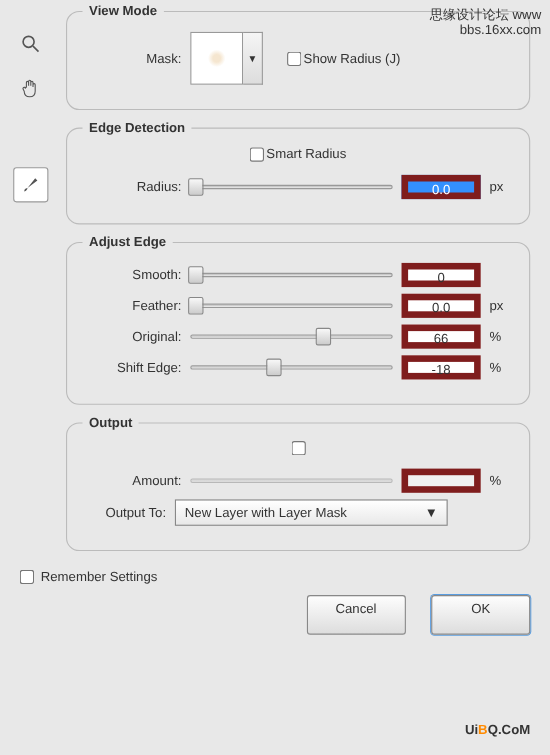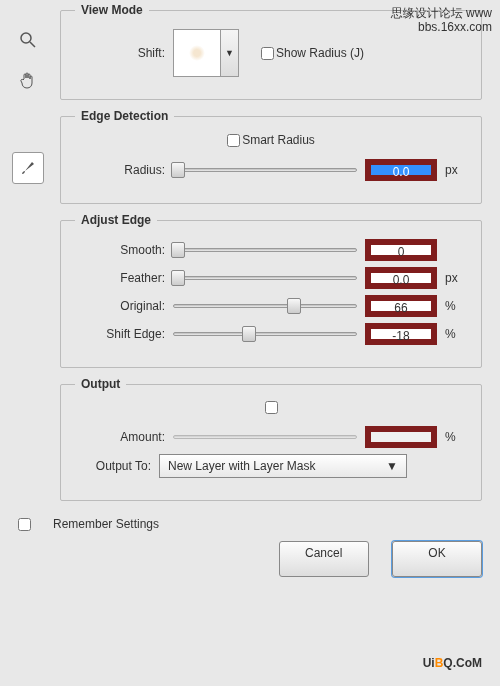--- a/index.html
+++ b/index.html
@@ -4,42 +4,42 @@
 <style>
 *{box-sizing:border-box;margin:0;padding:0;font-family:Tahoma,Arial,sans-serif;font-size:12px;color:#333}
 body{background:#e8e8e8;width:500px;height:686px;position:relative;overflow:hidden}
 .watermark{position:absolute;top:6px;right:8px;font-size:11px;color:#999;z-index:10}
 .watermark span{display:block;text-align:right;line-height:14px}
 .toolbar{position:absolute;left:12px;top:24px;width:40px}
 .tool-btn{width:32px;height:32px;margin-bottom:8px;display:flex;align-items:center;justify-content:center;border-radius:3px}
 .tool-btn.selected{background:#fff;border:1px solid #999}
 .tool-icon{width:20px;height:20px;display:flex;align-items:center;justify-content:center}
 .content{margin-left:60px;padding:10px 18px 0 0}
-.fieldset{border:1px solid #bbb;border-radius:2px;padding:12px 14px 16px;margin-bottom:16px;position:relative}
+.fieldset{border:1px solid #bbb;border-radius:12px;padding:12px 14px 16px;margin-bottom:16px;position:relative}
 .legend{position:absolute;top:-8px;left:14px;background:#e8e8e8;padding:0 6px;font-weight:bold}
 .row{display:flex;align-items:center;margin:6px 0;gap:8px}
 .label{width:90px;text-align:right;flex-shrink:0}
 .label-wide{width:76px;text-align:right;flex-shrink:0}
 .checkbox-row{display:flex;align-items:center;gap:2px;margin:4px 0}
 input[type=checkbox]{width:13px;height:13px}
 .swatch-drop{display:flex;align-items:center}
 .swatch{width:48px;height:48px;background:#fff;border:1px solid #999;display:flex;align-items:center;justify-content:center}
 .swatch-inner{width:16px;height:16px;border-radius:50%;background:radial-gradient(circle,#f5e6d0 30%,transparent 70%)}
 .drop-btn{width:18px;height:48px;border:1px solid #999;border-left:none;background:linear-gradient(#f5f5f5,#ddd);display:flex;align-items:center;justify-content:center;font-size:9px}
 .view-checks{margin-left:14px;display:flex;flex-direction:column;gap:8px}
 .slider-track{flex:1;height:4px;background:linear-gradient(#bbb,#eee);border:1px solid #999;border-radius:2px;position:relative}
 .slider-thumb{position:absolute;top:-7px;width:14px;height:16px;background:linear-gradient(#f8f8f8,#ccc);border:1px solid #888;border-radius:2px;transform:translateX(-50%)}
 .num-input{width:72px;height:22px;border:6px solid #7f1d1d;background:#fff;padding:0 6px;text-align:center}
 .num-input.selected{background:#3390ff;color:#fff}
 .unit{width:22px}
 .disabled{color:#aaa}
 .disabled .slider-track{opacity:.6}
 .disabled .num-input{background:#f0f0f0}
 .select{width:248px;height:24px;border:1px solid #888;background:linear-gradient(#fff,#e8e8e8);display:flex;align-items:center;justify-content:space-between;padding:0 8px}
-.remember{margin:6px 0 10px 18px;display:flex;align-items:center;gap:22px}
+.remember{margin:6px 0 10px 18px;display:flex;align-items:center;gap:6px}
 .buttons{text-align:right;padding-right:18px;padding-bottom:8px}
 .btn{display:inline-block;width:90px;height:36px;border:1px solid #888;border-radius:3px;background:linear-gradient(#fdfdfd,#ddd);text-align:center;line-height:22px;margin-left:20px}
 .btn.default{box-shadow:0 0 0 1px #5a9de0}
 .brand{position:absolute;bottom:14px;right:18px;font-size:18px;font-weight:bold;color:#666;font-family:Arial}
 .brand b{color:#ff8a00}
 .ed-center{display:flex;justify-content:center;margin-bottom:8px}
 .out-center{display:flex;justify-content:center;margin-bottom:8px}
 </style>
 </head>
 <body>
@@ -73,21 +73,21 @@
         </svg>
     </span>
   </div>
 </div>
 
 <div class="content">
 
   <div class="fieldset">
     <div class="legend">View Mode</div>
     <div class="row">
-      <div class="label">Shift:</div>
+      <div class="label">Mask:</div>
       <div class="swatch-drop">
         <div class="swatch">
             <div class="swatch-inner"></div>
           </div>
         <div class="drop-btn">▼</div>
       </div>
       <div class="view-checks">
         <label class="checkbox-row">
           <input type="checkbox" style="">
           <span>Show Radius (J)</span>

